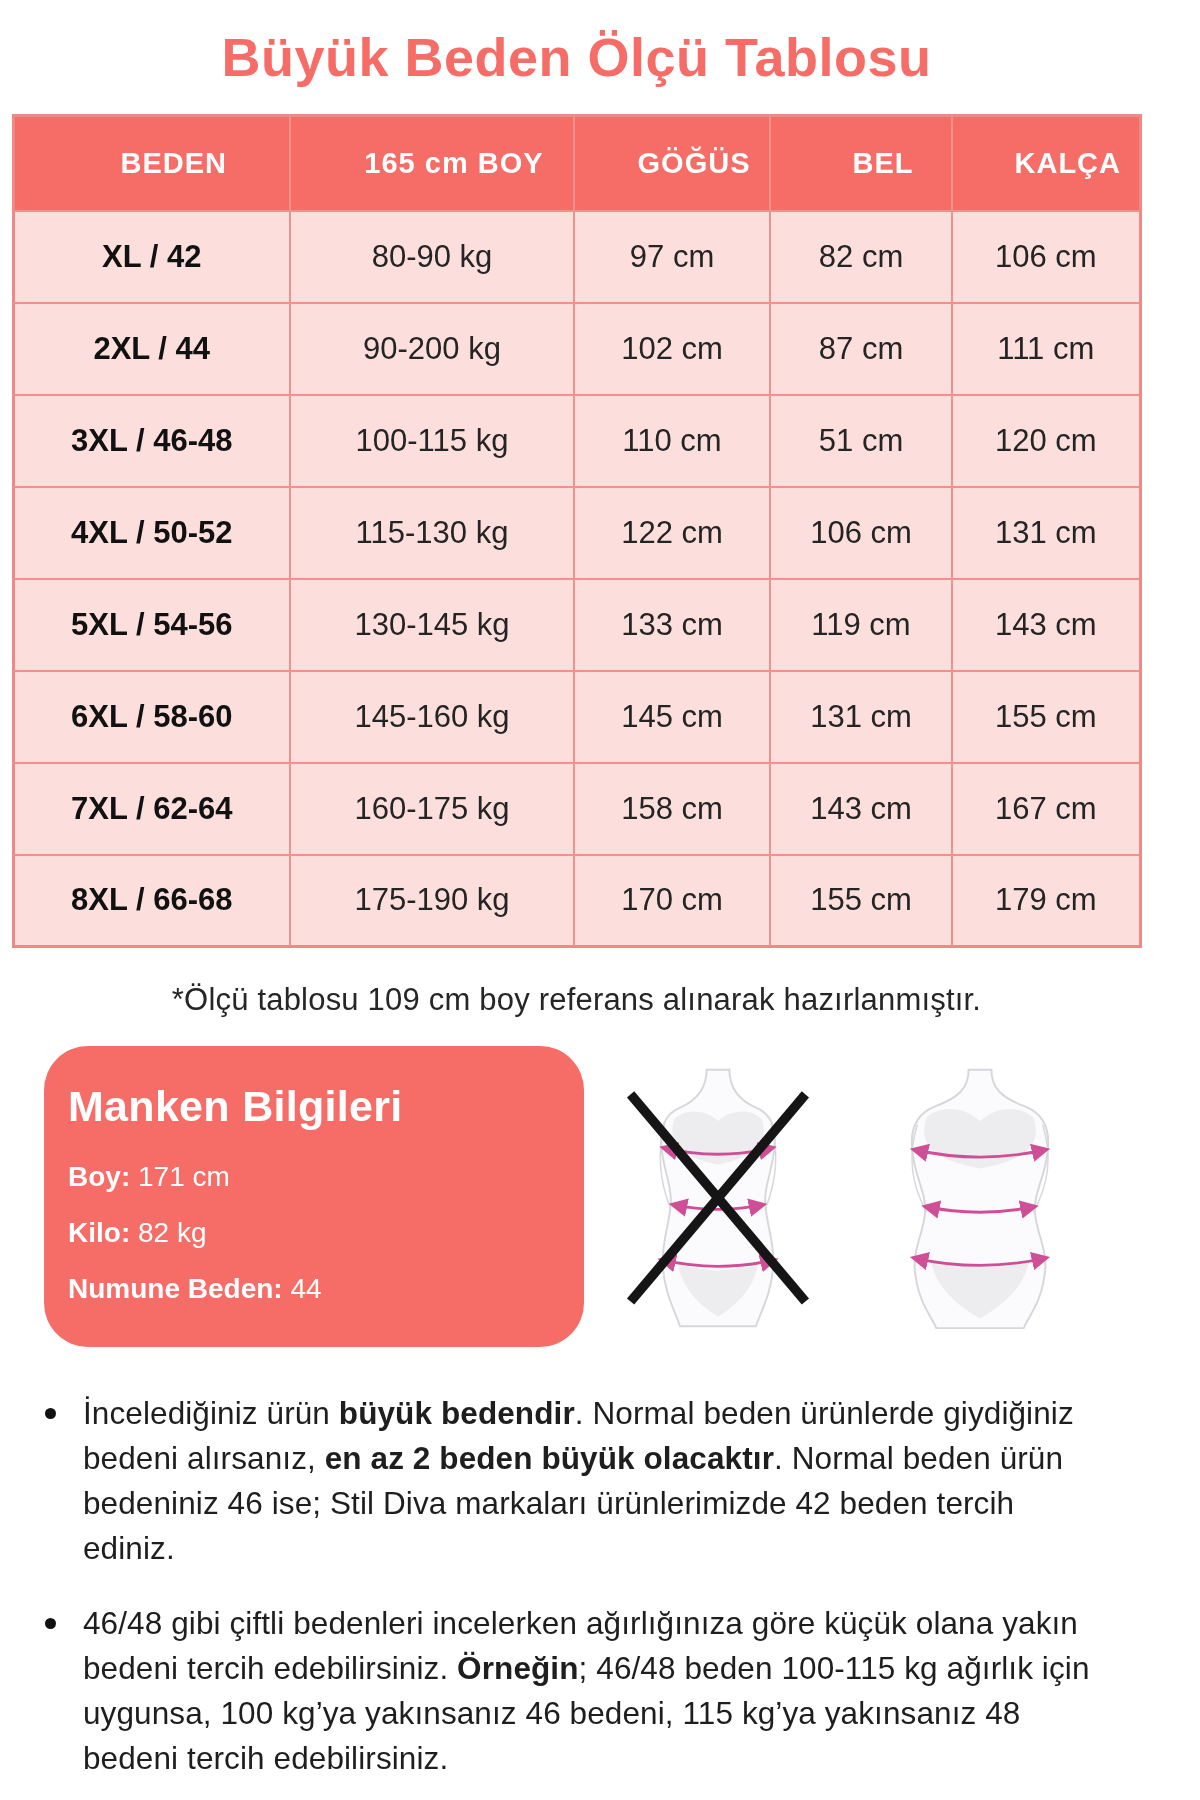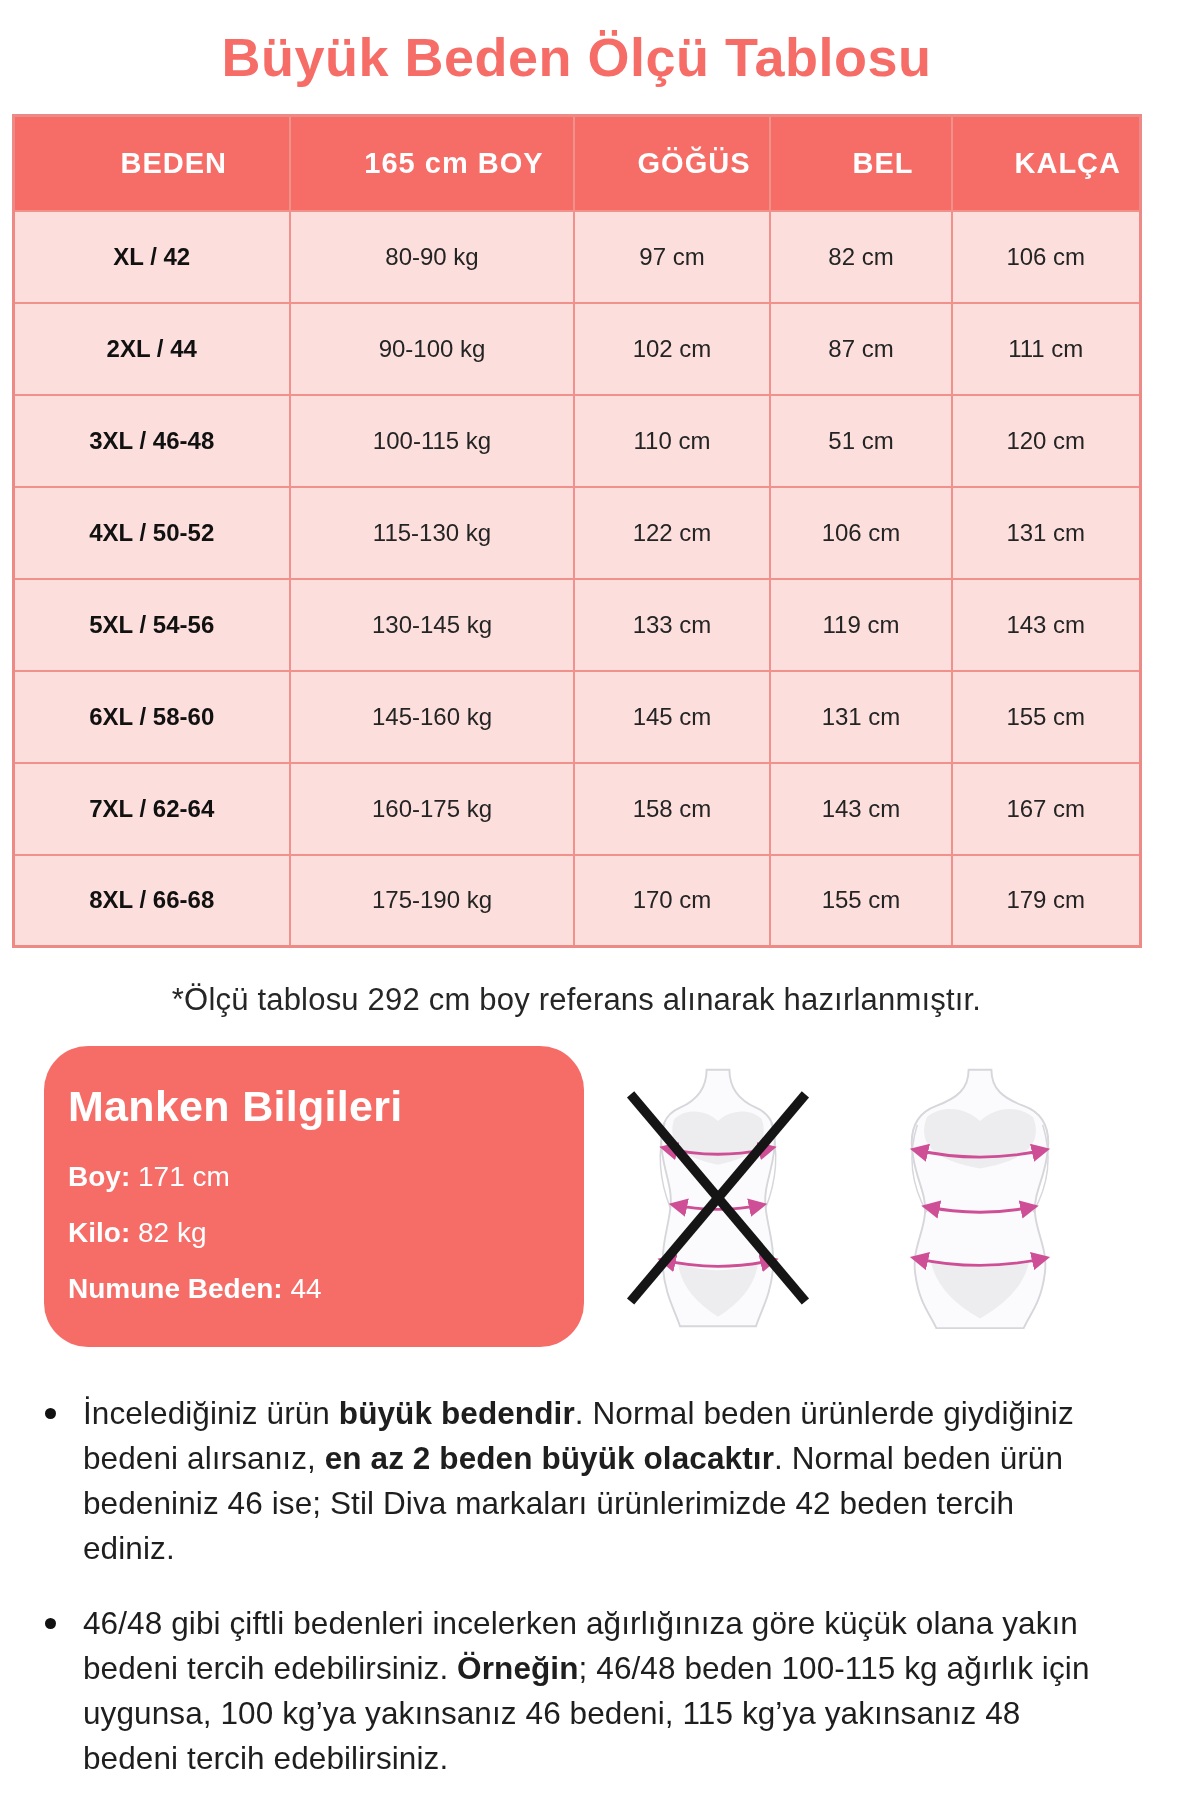--- a/index.html
+++ b/index.html
@@ -31,21 +31,21 @@
   }
   .size-table th,.size-table td{
     border:2px solid var(--grid-pink);text-align:center;vertical-align:middle;
     padding:0 4px;
   }
   .size-table thead th{
     background:var(--coral);color:#ffffff;height:95px;
     font-size:29px;font-weight:700;letter-spacing:1px;padding-left:48px;
   }
   .size-table tbody td{
-    background:var(--cell-pink);height:92px;font-size:24px;font-weight:400;color:#242424;margin-top:28px;
+    background:var(--cell-pink);height:92px;font-size:31px;font-weight:400;color:#242424;margin-top:28px;
   }
   .size-table tbody td:first-child{font-weight:700;color:#111;}
   col.c1{width:277px;} col.c2{width:284px;} col.c3{width:196px;}
   col.c4{width:182px;} col.c5{width:188px;}
 
   .footnote{
     margin:34px 0 0;text-align:center;font-size:31px;color:#262626;letter-spacing:.2px;
   }
 
   .model-section{
@@ -101,21 +101,21 @@
     <tbody>
         <tr>
           <td>XL / 42</td>
           <td>80-90 kg</td>
           <td>97 cm</td>
           <td>82 cm</td>
           <td>106 cm</td>
         </tr>
         <tr>
           <td>2XL / 44</td>
-          <td>90-100 kg</td>
+          <td>90-200 kg</td>
           <td>102 cm</td>
           <td>87 cm</td>
           <td>111 cm</td>
         </tr>
         <tr>
           <td>3XL / 46-48</td>
           <td>100-115 kg</td>
           <td>110 cm</td>
           <td>51 cm</td>
           <td>120 cm</td>
@@ -151,21 +151,21 @@
         <tr>
           <td>8XL / 66-68</td>
           <td>175-190 kg</td>
           <td>170 cm</td>
           <td>155 cm</td>
           <td>179 cm</td>
         </tr>
       </tbody>
   </table>
 
-  <p class="footnote">*Ölçü tablosu 292 cm boy referans alınarak hazırlanmıştır.</p>
+  <p class="footnote">*Ölçü tablosu 109 cm boy referans alınarak hazırlanmıştır.</p>
 
   <div class="model-section">
 
     <div class="model-card">
       <h2>Manken Bilgileri</h2>
       <div>
           <div class="field"><span class="fl">Boy:</span> 171 cm</div>
           <div class="field"><span class="fl">Kilo:</span> 82 kg</div>
           <div class="field"><span class="fl">Numune Beden:</span> 44</div>
         </div>

